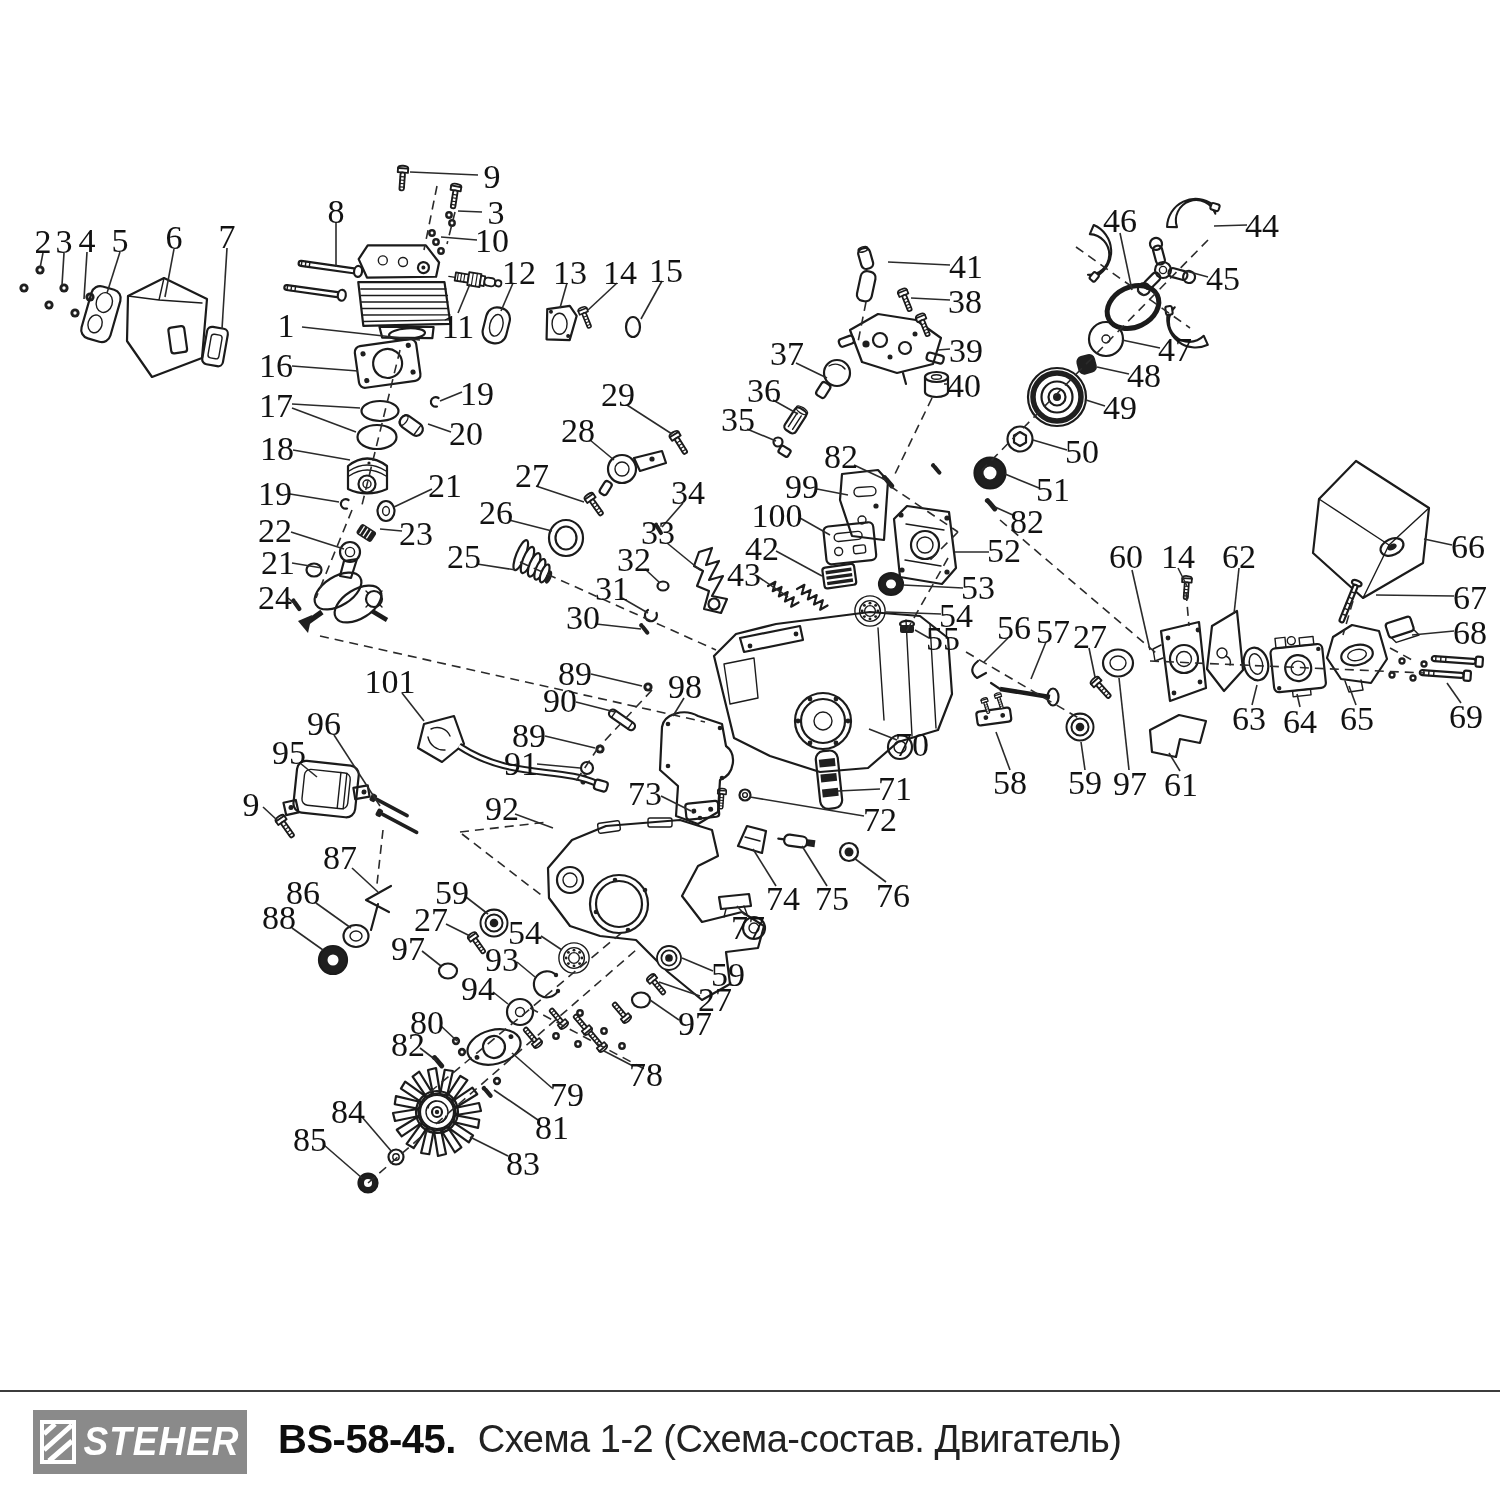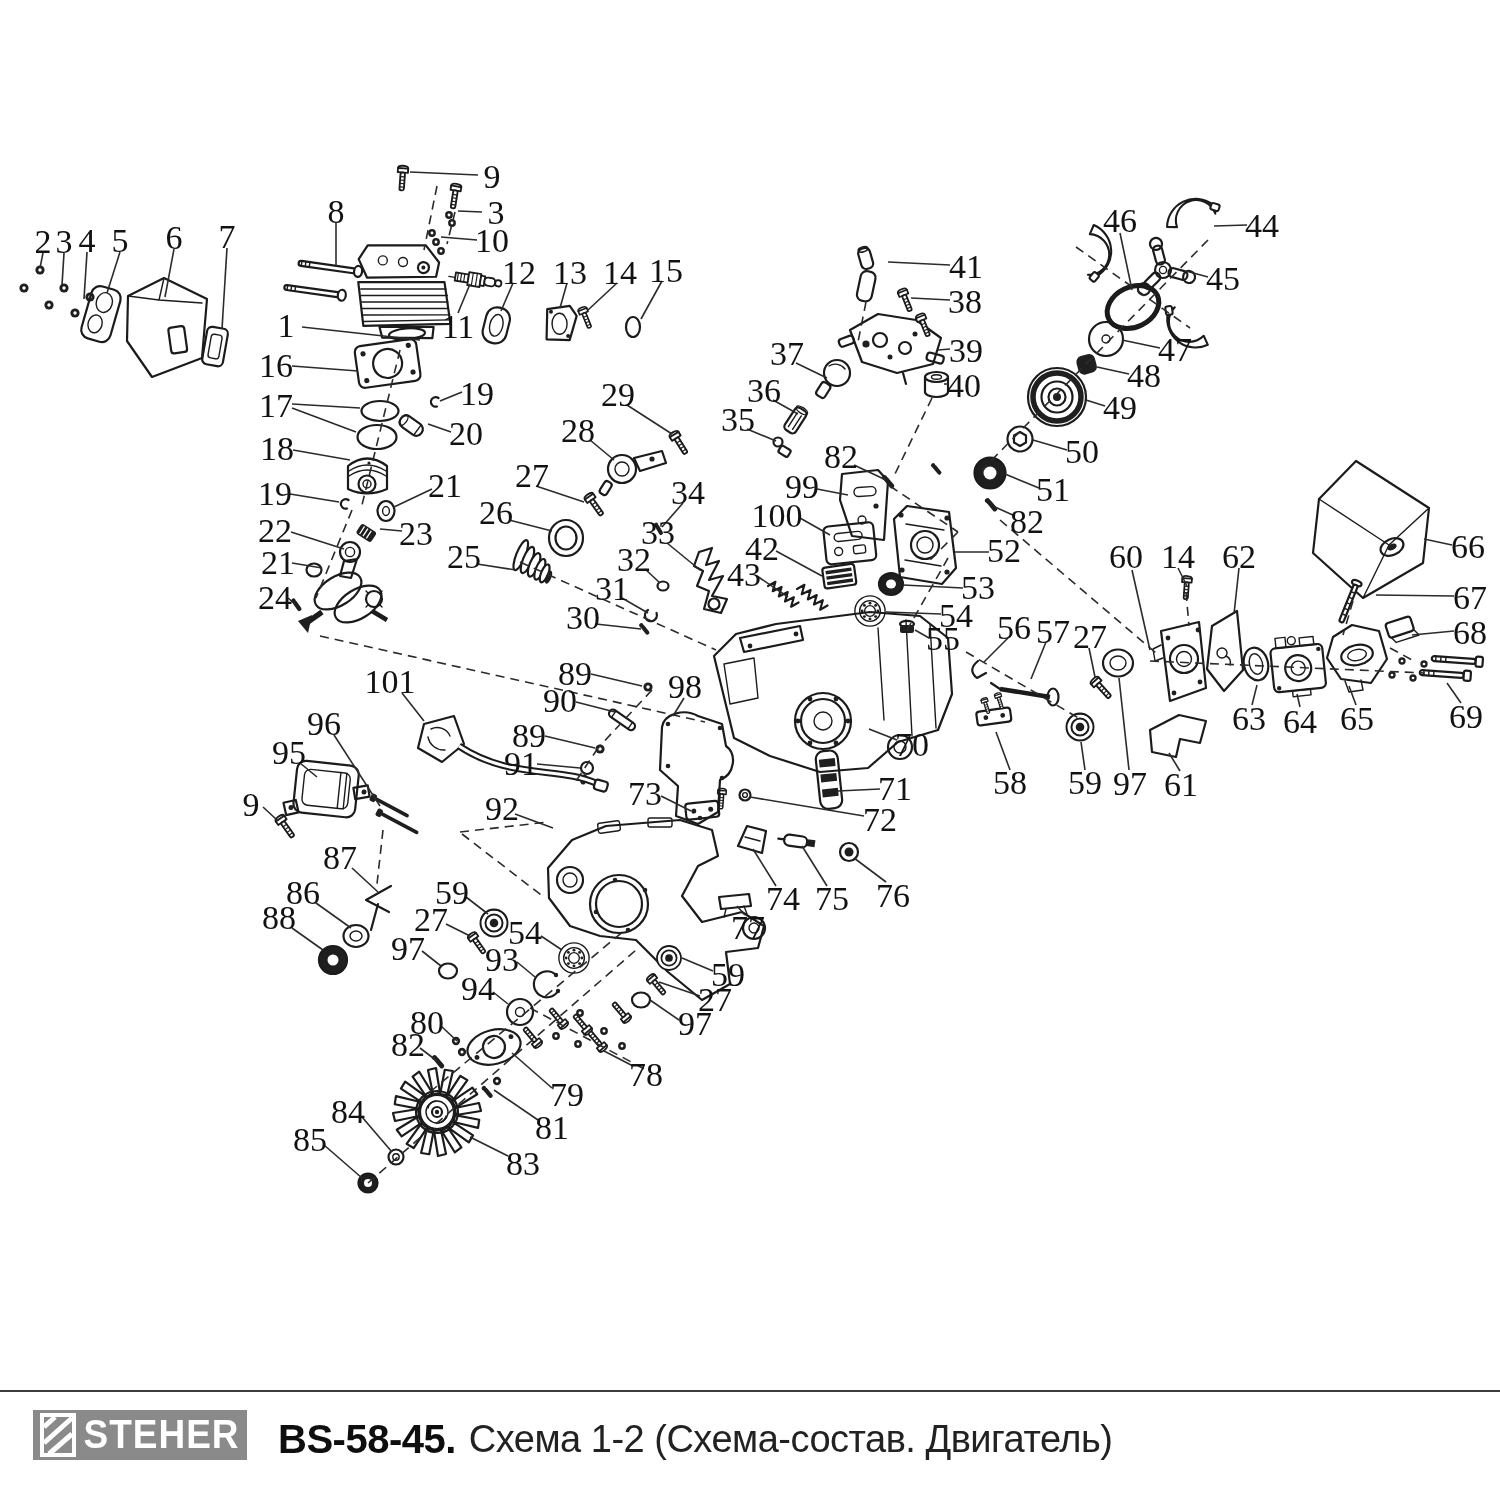--- a/index.html
+++ b/index.html
@@ -7,25 +7,25 @@
   .stage{position:relative;width:1500px;height:1500px;background:#fff;overflow:hidden;}
   svg.diagram{position:absolute;left:0;top:0;}
   .pt{fill:none;stroke:#1b1b1b;stroke-width:2.2;stroke-linejoin:round;stroke-linecap:round;}
   .th{fill:none;stroke:#1b1b1b;stroke-width:1.4;stroke-linejoin:round;stroke-linecap:round;}
   .wt{fill:#fff;stroke:#1b1b1b;stroke-width:2.2;stroke-linejoin:round;stroke-linecap:round;}
   .dk{fill:#1f1f1f;stroke:none;}
   text.callout{font-family:"Liberation Serif","DejaVu Serif",serif;font-size:34px;fill:#121212;text-anchor:middle;}
   line.leader{stroke:#2b2b2b;stroke-width:1.6;}
   line.dash{stroke:#2b2b2b;stroke-width:1.6;stroke-dasharray:9 6;}
   .footer{position:absolute;left:0;top:1390px;width:1500px;height:110px;border-top:2px solid #3c3c3c;background:#fff;}
-  .logo{position:absolute;left:33px;top:18px;width:214px;height:50px;background:#8a8a8a;display:flex;align-items:center;justify-content:center;gap:7px;}
+  .logo{position:absolute;left:33px;top:18px;width:214px;height:64px;background:#8a8a8a;display:flex;align-items:center;justify-content:center;gap:7px;font-style:italic;}
   .logo .brand{color:#fff;font-weight:bold;font-size:37px;letter-spacing:1px;font-family:"Liberation Sans",sans-serif;transform:scaleY(1.08);}
   .titleline{position:absolute;left:278px;top:16px;height:62px;display:flex;align-items:center;white-space:nowrap;justify-content:center;}
   .titleline .model{font-weight:bold;font-size:40px;color:#0e0e0e;letter-spacing:-0.5px;}
-  .titleline .subtitle{font-weight:normal;font-size:38px;color:#222;margin-left:13px;letter-spacing:-0.5px;}
+  .titleline .subtitle{font-weight:normal;font-size:38px;color:#222;margin-left:22px;letter-spacing:-0.5px;}
 </style>
 </head>
 <body>
 
 <div class="stage">
 <svg id="diagram-svg" class="diagram" width="1500" height="1390" viewBox="0 0 1500 1390" xmlns="http://www.w3.org/2000/svg">
   <defs>
     <g id="screw">
       <ellipse class="wt" cx="0" cy="-2" rx="6" ry="3"></ellipse>
       <path class="wt" d="M-6,-2 h12 v5 h-12 z"></path>

